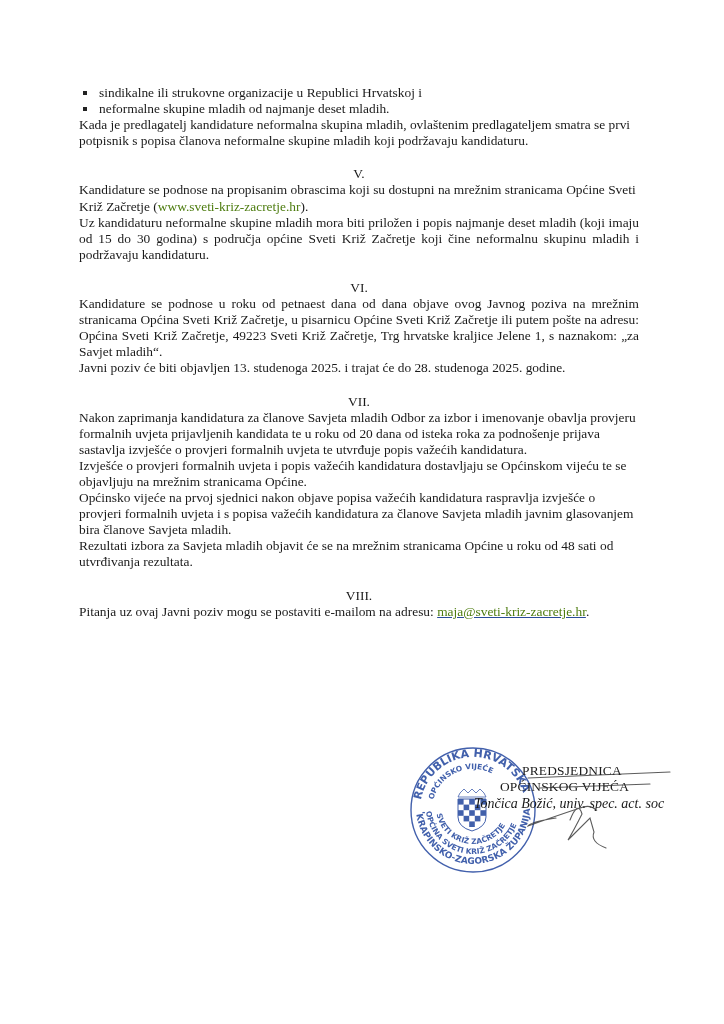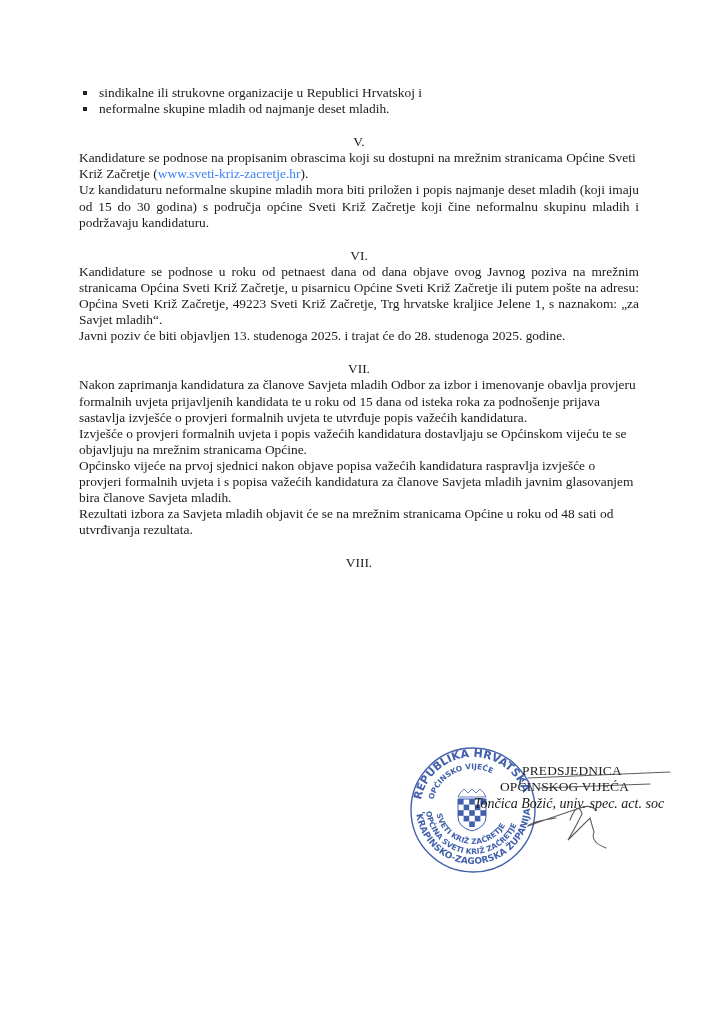--- a/index.html
+++ b/index.html
@@ -5,21 +5,21 @@
   html, body { margin: 0; padding: 0; background: #ffffff; }
   body { width: 724px; height: 1024px; position: relative; overflow: hidden;
          font-family: "Liberation Serif", "DejaVu Serif", serif; color: #1a1a1a; }
   .page { position: absolute; left: 0; top: 0; width: 724px; height: 744px; background: #fff; }
   .content { position: absolute; left: 79px; top: 85px; width: 560px; font-size: 13.4px; line-height: 16.1px; }
   .bullet { position: relative; padding-left: 20px; }
   .bullet .dot { position: absolute; left: 4px; top: 6px; width: 4px; height: 4px; background: #222; }
   .heading { text-align: center; margin-top: 17px; }
   .p { display: block; }
   .justify { text-align: justify; text-align-last: left; }
-  a.link { color: #3b82f6; text-decoration: none; }
+  a.link { color: #4d7c0f; text-decoration: none; }
   a.link.ul { text-decoration: underline; text-decoration-color: #2a4c9a; }
   .sig { position: absolute; left: 474px; top: 763px; width: 220px; font-size: 13.4px; line-height: 15px; }
   .sig .l1 { position: absolute; left: 16px; top: 0; letter-spacing: 0.2px; margin-left: 32px; }
   .sig .l2 { position: absolute; left: 14px; top: 16px; letter-spacing: 0.2px; margin-left: 12px; }
   .sig .l3 { position: absolute; left: 0px; top: 33px; font-style: italic; font-size: 14px; }
   .stamp { position: absolute; left: 408px; top: 745px; width: 130px; height: 130px; }
   .scribble { position: absolute; left: 520px; top: 760px; width: 190px; height: 110px; }
 </style>
 </head>
 <body>
@@ -28,38 +28,42 @@
   <div class="content">
 
     <div class="bullet">
       <span class="dot"></span>
       <span>sindikalne ili strukovne organizacije u Republici Hrvatskoj i</span>
     </div>
     <div class="bullet">
       <span class="dot"></span>
       <span>neformalne skupine mladih od najmanje deset mladih.</span>
     </div>
+    <div class="p">Kada je predlagatelj kandidature neformalna skupina mladih, ovlaštenim predlagateljem smatra se prvi potpisnik s popisa članova neformalne skupine mladih koji podržavaju kandidaturu.</div>
 
     <div class="heading">V.</div>
     <div class="p">
       <span>Kandidature se podnose na propisanim obrascima koji su dostupni na mrežnim stranicama Općine Sveti Križ Začretje (</span><a class="link" href="#">www.sveti-kriz-zacretje.hr</a><span>).</span>
     </div>
     <div class="p justify">Uz kandidaturu neformalne skupine mladih mora biti priložen i popis najmanje deset mladih (koji imaju od 15 do 30 godina) s područja općine Sveti Križ Začretje koji čine neformalnu skupinu mladih i podržavaju kandidaturu.</div>
 
     <div class="heading">VI.</div>
     <div class="p justify">Kandidature se podnose u roku od petnaest dana od dana objave ovog Javnog poziva na mrežnim stranicama Općina Sveti Križ Začretje, u pisarnicu Općine Sveti Križ Začretje ili putem pošte na adresu: Općina Sveti Križ Začretje, 49223 Sveti Križ Začretje, Trg hrvatske kraljice Jelene 1, s naznakom: „za Savjet mladih“.</div>
     <div class="p">Javni poziv će biti objavljen 13. studenoga 2025. i trajat će do 28. studenoga 2025. godine.</div>
 
     <div class="heading">VII.</div>
-    <div class="p">Nakon zaprimanja kandidatura za članove Savjeta mladih Odbor za izbor i imenovanje obavlja provjeru formalnih uvjeta prijavljenih kandidata te u roku od 15 dana od isteka roka za podnošenje prijava sastavlja izvješće o provjeri formalnih uvjeta te utvrđuje popis važećih kandidatura.</div>
+    <div class="p">Nakon zaprimanja kandidatura za članove Savjeta mladih Odbor za izbor i imenovanje obavlja provjeru formalnih uvjeta prijavljenih kandidata te u roku od 20 dana od isteka roka za podnošenje prijava sastavlja izvješće o provjeri formalnih uvjeta te utvrđuje popis važećih kandidatura.</div>
     <div class="p">Izvješće o provjeri formalnih uvjeta i popis važećih kandidatura dostavljaju se Općinskom vijeću te se objavljuju na mrežnim stranicama Općine.</div>
     <div class="p">Općinsko vijeće na prvoj sjednici nakon objave popisa važećih kandidatura raspravlja izvješće o provjeri formalnih uvjeta i s popisa važećih kandidatura za članove Savjeta mladih javnim glasovanjem bira članove Savjeta mladih.</div>
     <div class="p">Rezultati izbora za Savjeta mladih objavit će se na mrežnim stranicama Općine u roku od 48 sati od utvrđivanja rezultata.</div>
 
     <div class="heading">VIII.</div>
+    <div class="p">
+      <span>Pitanja uz ovaj Javni poziv mogu se postaviti e-mailom na adresu: </span><a class="link ul" href="#">maja@sveti-kriz-zacretje.hr</a><span>.</span>
+    </div>
   </div>
 
   <svg class="stamp" viewBox="0 0 130 130">
     <defs>
       <path id="arcTop" d="M 12 65 A 53 53 0 0 1 118 65"></path>
       <path id="arcTopInner" d="M 24 65 A 41 41 0 0 1 106 65"></path>
       <path id="arcBot" d="M 8 62 A 57 57 0 0 0 122 62"></path>
       <path id="arcBotMid" d="M 18 62 A 47 47 0 0 0 112 62"></path>
       <path id="arcBotIn" d="M 28 62 A 37 37 0 0 0 102 62"></path>
     </defs>

